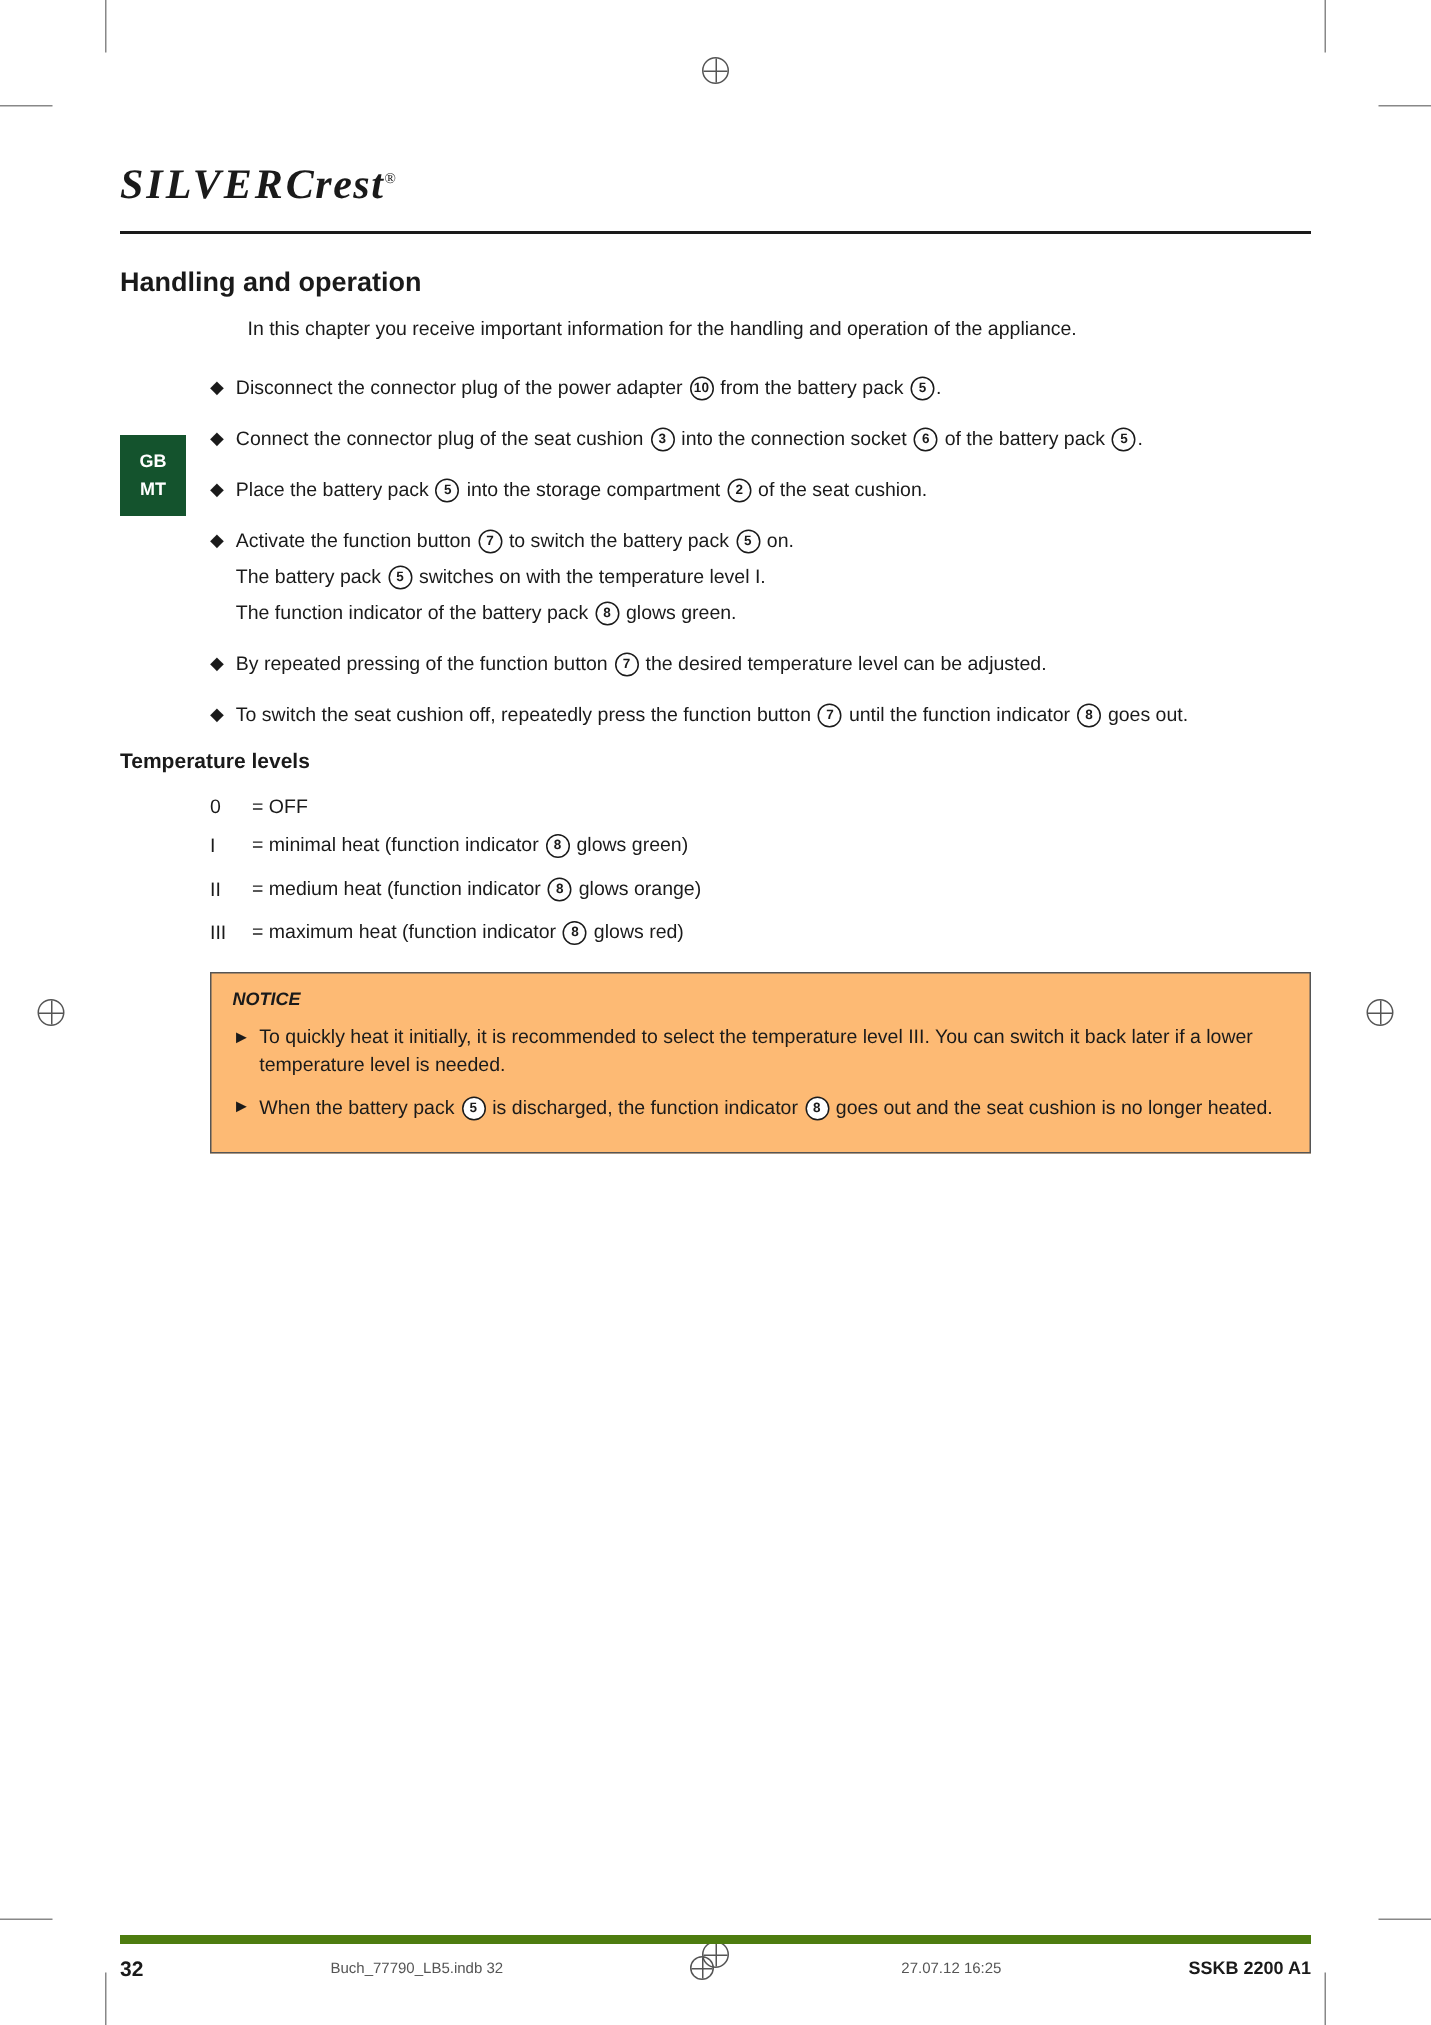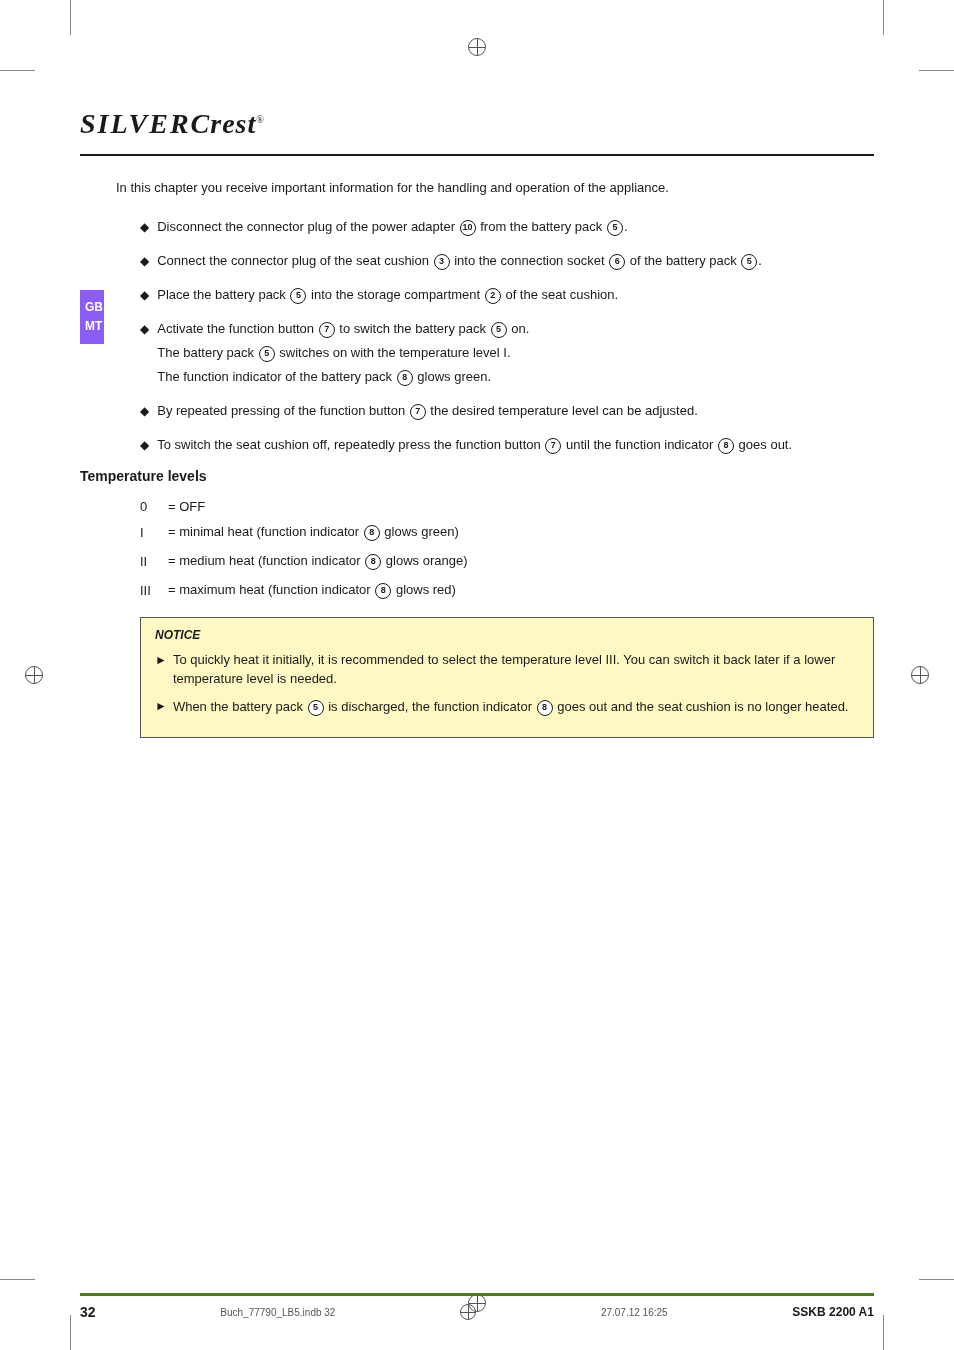--- a/index.html
+++ b/index.html
@@ -118,40 +118,40 @@
       vertical-align: super;
       font-style: normal;
       font-weight: normal;
     }
 
     
     .lang-box {
       position: absolute;
       left: 80px;
       top: 290px;
-      width: 24px;
-      background: #8b5cf6;
+      width: 44px;
+      background: #14532d;
       color: #ffffff;
       font-size: 12px;
       font-weight: bold;
       text-align: center;
       padding: 8px 5px;
       line-height: 1.6;
     }
 
     
     .section-title {
       font-size: 18px;
       font-weight: bold;
       margin-bottom: 10px;
       color: #1a1a1a;
     }
 
     .section-intro {
-      margin-left: 36px;
+      margin-left: 85px;
       margin-bottom: 18px;
       font-size: 13px;
       line-height: 1.5;
       color: #1a1a1a;
     }
 
     
     .subsection-title {
       font-size: 14px;
       font-weight: bold;
@@ -222,21 +222,21 @@
     .temp-num {
       width: 28px;
       flex-shrink: 0;
       font-size: 13px;
     }
 
     
     .notice-box {
       margin-left: 60px;
       border: 1.5px solid #555;
-      background: #fef9c3;
+      background: #fdba74;
       padding: 10px 14px;
       margin-top: 10px;
     }
 
     .notice-title {
       font-size: 12px;
       font-weight: bold;
       font-style: italic;
       margin-bottom: 8px;
       color: #1a1a1a;
@@ -256,21 +256,21 @@
       font-size: 12px;
       margin-top: 1px;
     }
 
     
     .page-footer {
       position: absolute;
       bottom: 30px;
       left: 80px;
       right: 80px;
-      border-top: 3px solid #4d7c0f;
+      border-top: 6px solid #4d7c0f;
       padding-top: 8px;
       display: flex;
       justify-content: space-between;
       align-items: center;
       font-size: 12px;
     }
 
     .footer-file {
       font-size: 10px;
       color: #555;
@@ -317,20 +317,21 @@
   </div>
 
   <div class="content-area">
 
     <div class="brand-header">
       <span class="brand-name">
         <span class="silver" style="font-style:italic;font-weight:bold;font-size:28px;font-variant:small-caps;">Silver</span><span style="font-style:italic;font-weight:bold;font-size:28px;">Crest</span><span class="brand-sup">®</span>
       </span>
     </div>
 
+    <div class="section-title">Handling and operation</div>
 
     <div class="section-intro">In this chapter you receive important information for the handling and operation of the appliance.</div>
 
 
     <div class="bullet-list">
 
       <div class="bullet-item">
         <span class="bullet-diamond">◆</span>
         <span class="bullet-text">
           Disconnect the connector plug of the power adapter <span class="badge">10</span> from the battery pack <span class="badge">5</span>.

